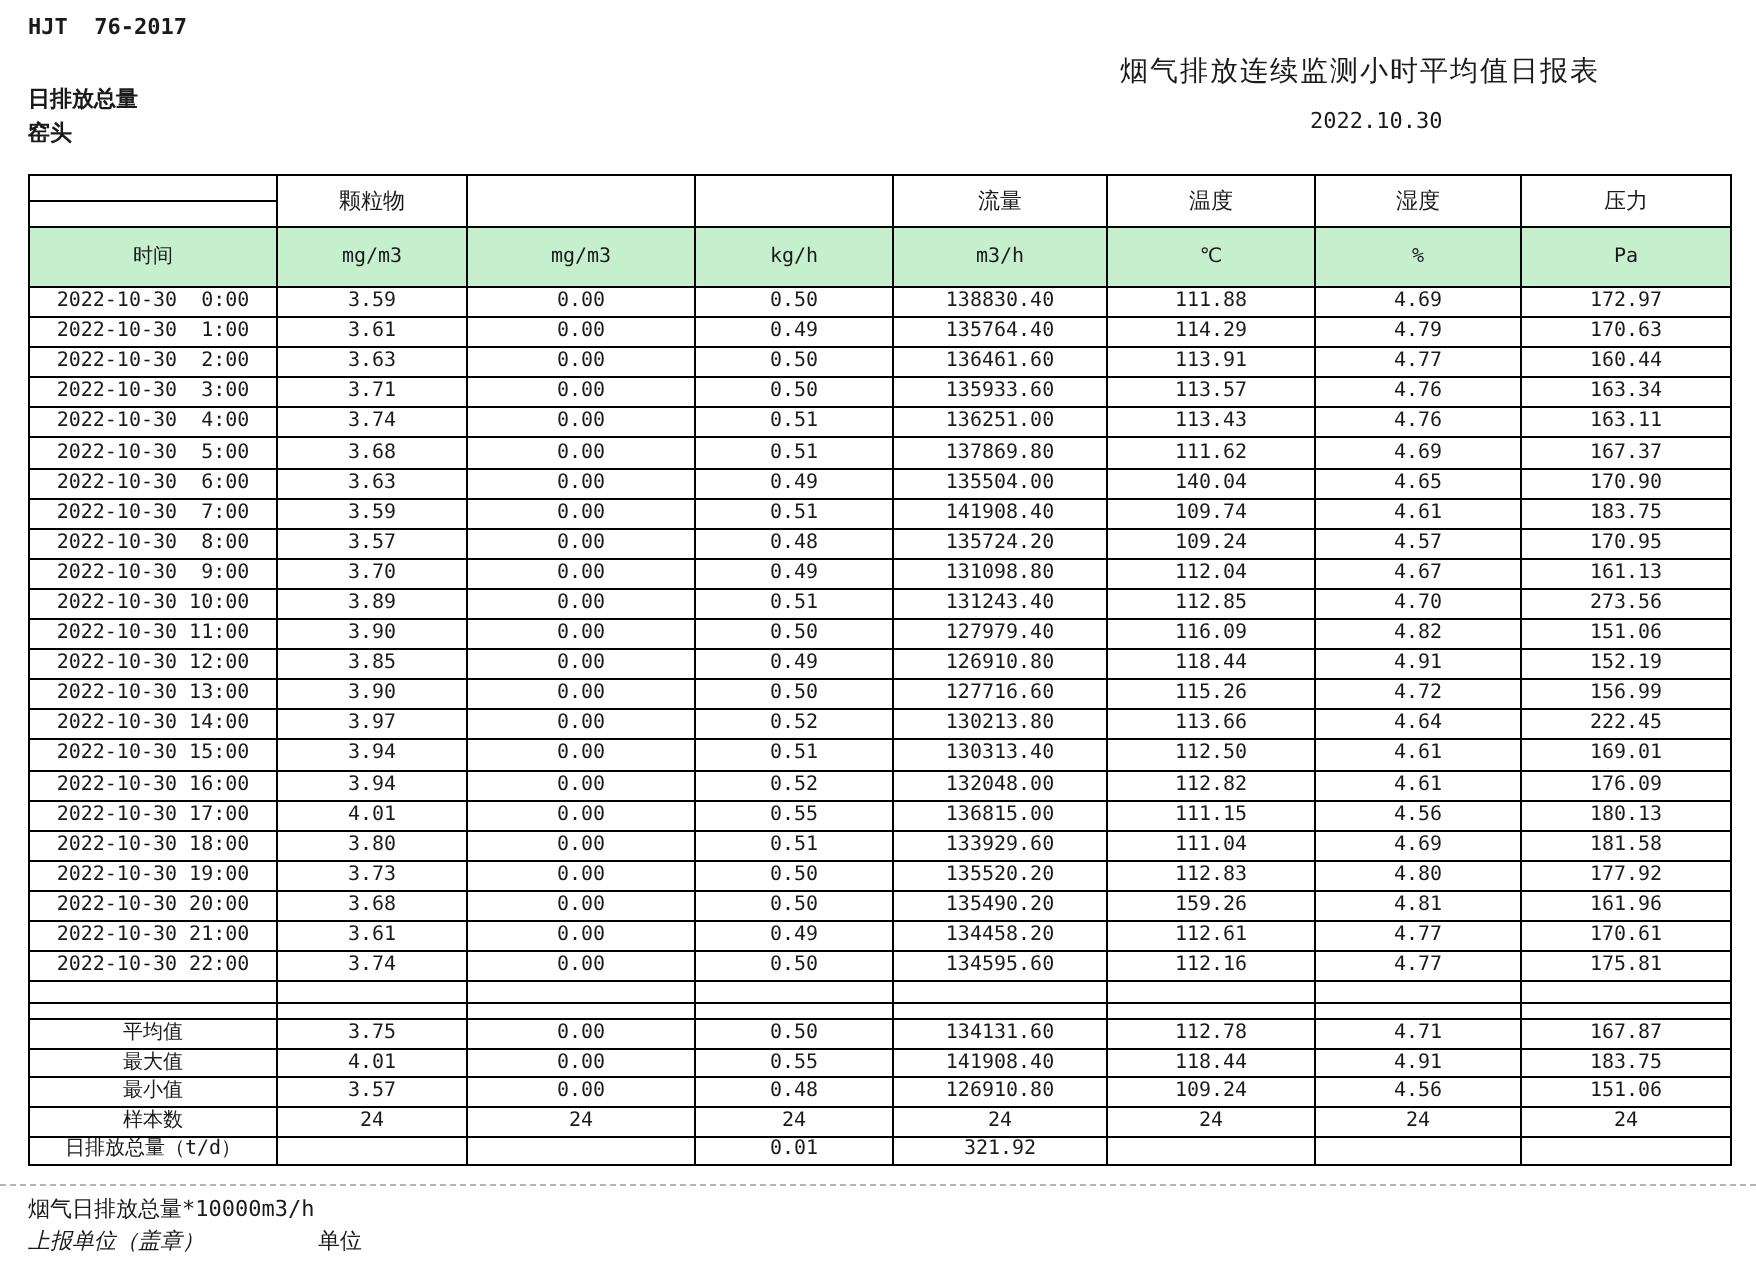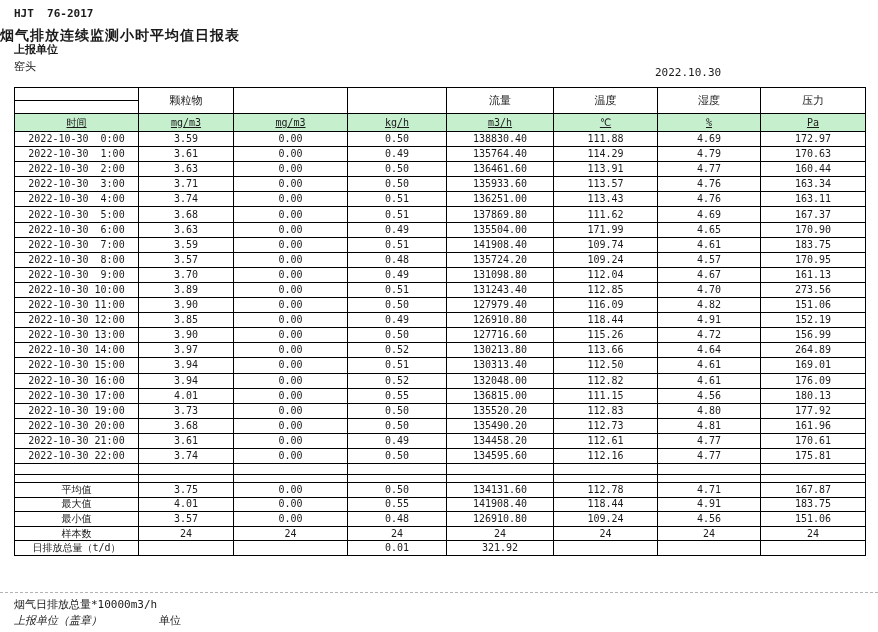--- a/index.html
+++ b/index.html
@@ -4,60 +4,60 @@
 <style>
   html,body{margin:0;padding:0;background:#ffffff;}
   body{
     width:878px;height:632px;position:relative;overflow:hidden;
     font-family:"DejaVu Sans Mono","DejaVu Sans",monospace;
     color:#1a1a1a;
     -webkit-font-smoothing:antialiased;
   }
   .abs{position:absolute;}
   .doc-code{left:14px;top:7px;font-size:11px;font-weight:bold;white-space:pre;}
-  .page-title{left:0;top:27px;width:800px;text-align:left;font-size:14px;font-weight:bold;
+  .page-title{left:0;top:27px;width:800px;text-align:right;font-size:14px;font-weight:normal;
     font-family:"DejaVu Sans","Liberation Sans",sans-serif;letter-spacing:1px;}
   .company{left:14px;top:42px;font-size:11px;font-weight:bold;
     font-family:"DejaVu Sans","Liberation Sans",sans-serif;}
-  .location{left:14px;top:59px;font-size:11px;font-weight:normal;
+  .location{left:14px;top:59px;font-size:11px;font-weight:bold;
     font-family:"DejaVu Sans","Liberation Sans",sans-serif;}
-  .report-date{left:655px;top:54px;font-size:11px;margin-top:12px;}
+  .report-date{left:655px;top:54px;font-size:11px;}
 
   table.report{
     position:absolute;left:14px;top:87px;width:851px;
     border-collapse:collapse;table-layout:fixed;
   }
   table.report td{
     border:1px solid var(--border-col,#000);
     font-size:10px;line-height:1;text-align:center;vertical-align:middle;
     padding:0;white-space:pre;overflow:hidden;
   }
   tr.r-group{height:25px;padding-left:20px;}
   tr.r-group td{font-size:11px;}
-  tr.r-unit{height:18px;text-decoration:underline;}
+  tr.r-unit{height:30px;}
   tr.r-unit td{background:var(--unit-bg,#c6efce);}
   tr.r-data{height:15.1px;margin-top:40px;}
   tr.r-blank1{height:11px;}
   tr.r-blank2{height:8px;}
   tr.r-sum{height:14.6px;}
   td.split-cell{padding:0;vertical-align:top;}
   td.split-cell .half{height:12px;}
   td.split-cell .half.top{border-bottom:1px solid var(--border-col,#000);}
 
   .page-break-line{left:0;top:592px;width:878px;height:0;border-top:1px dashed #b3b3b3;}
   .footnote-1{left:14px;top:597px;font-size:11px;}
   .footnote-2{left:14px;top:613px;font-size:11px;font-style:italic;}
   .footnote-3{left:159px;top:613px;font-size:11px;}
 </style>
 </head>
 <body>
 
 <div class="abs doc-code">HJT  76-2017</div>
 <div class="abs page-title">烟气排放连续监测小时平均值日报表</div>
-<div class="abs company">上报单位</div>
+<div class="abs company">日排放总量</div>
 <div class="abs location">窑头</div>
 <div class="abs report-date">2022.10.30</div>
 
 <table class="report">
   <colgroup>
     <col style="width:124px">
       <col style="width:95px">
       <col style="width:114px">
       <col style="width:99px">
     <col style="width:107px">
@@ -147,21 +147,21 @@
         <td>111.62</td>
         <td>4.69</td>
         <td>167.37</td>
       </tr>
       <tr class="r-data">
         <td>2022-10-30  6:00</td>
         <td>3.63</td>
         <td>0.00</td>
         <td>0.49</td>
         <td>135504.00</td>
-        <td>171.99</td>
+        <td>140.04</td>
         <td>4.65</td>
         <td>170.90</td>
       </tr>
       <tr class="r-data">
         <td>2022-10-30  7:00</td>
         <td>3.59</td>
         <td>0.00</td>
         <td>0.51</td>
         <td>141908.40</td>
         <td>109.74</td>
@@ -229,21 +229,21 @@
         <td>156.99</td>
       </tr>
       <tr class="r-data">
         <td>2022-10-30 14:00</td>
         <td>3.97</td>
         <td>0.00</td>
         <td>0.52</td>
         <td>130213.80</td>
         <td>113.66</td>
         <td>4.64</td>
-        <td>264.89</td>
+        <td>222.45</td>
       </tr>
       <tr class="r-data">
         <td>2022-10-30 15:00</td>
         <td>3.94</td>
         <td>0.00</td>
         <td>0.51</td>
         <td>130313.40</td>
         <td>112.50</td>
         <td>4.61</td>
         <td>169.01</td>
@@ -262,36 +262,46 @@
         <td>2022-10-30 17:00</td>
         <td>4.01</td>
         <td>0.00</td>
         <td>0.55</td>
         <td>136815.00</td>
         <td>111.15</td>
         <td>4.56</td>
         <td>180.13</td>
       </tr>
       <tr class="r-data">
+        <td>2022-10-30 18:00</td>
+        <td>3.80</td>
+        <td>0.00</td>
+        <td>0.51</td>
+        <td>133929.60</td>
+        <td>111.04</td>
+        <td>4.69</td>
+        <td>181.58</td>
+      </tr>
+      <tr class="r-data">
         <td>2022-10-30 19:00</td>
         <td>3.73</td>
         <td>0.00</td>
         <td>0.50</td>
         <td>135520.20</td>
         <td>112.83</td>
         <td>4.80</td>
         <td>177.92</td>
       </tr>
       <tr class="r-data">
         <td>2022-10-30 20:00</td>
         <td>3.68</td>
         <td>0.00</td>
         <td>0.50</td>
         <td>135490.20</td>
-        <td>112.73</td>
+        <td>159.26</td>
         <td>4.81</td>
         <td>161.96</td>
       </tr>
       <tr class="r-data">
         <td>2022-10-30 21:00</td>
         <td>3.61</td>
         <td>0.00</td>
         <td>0.49</td>
         <td>134458.20</td>
         <td>112.61</td>

